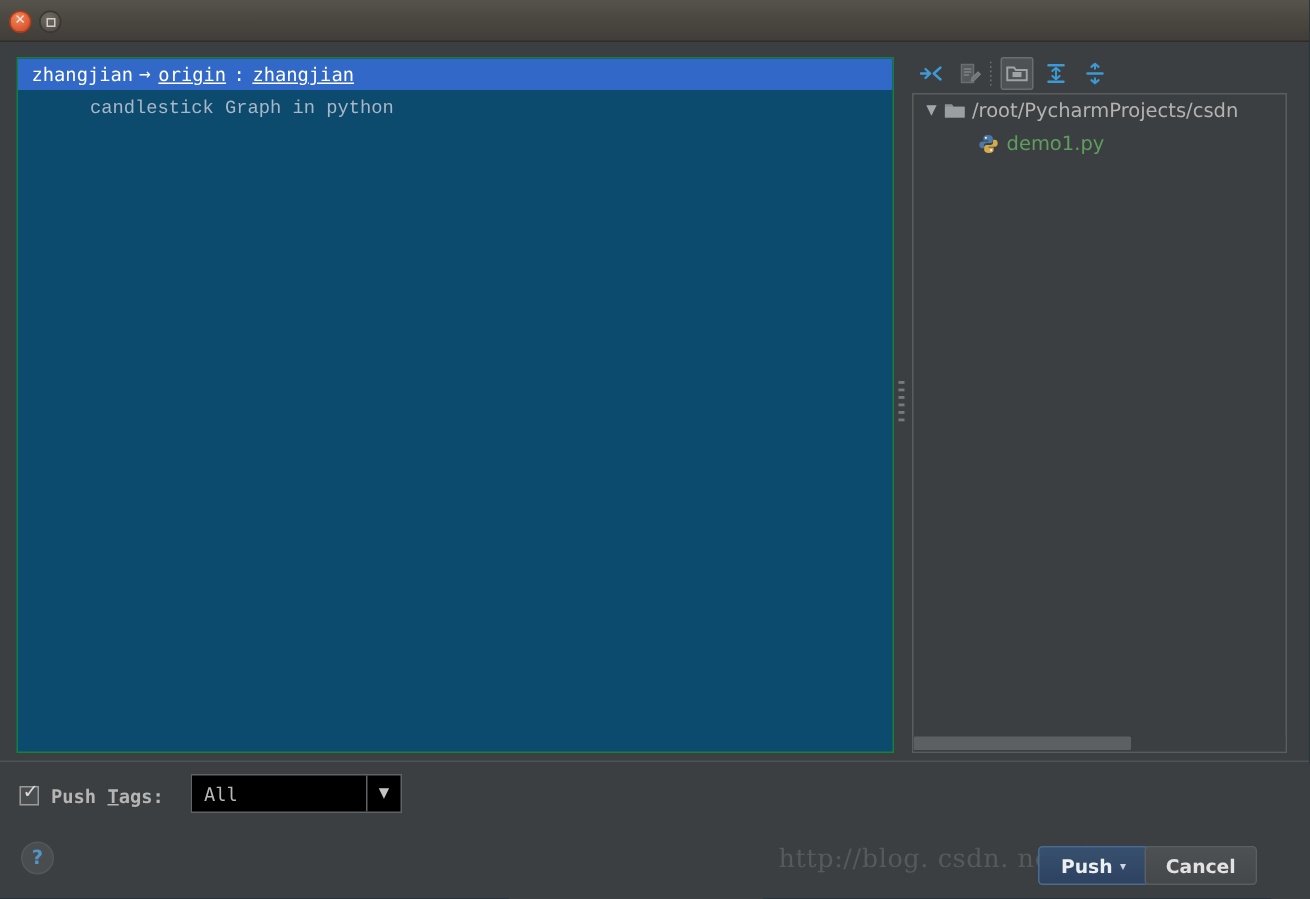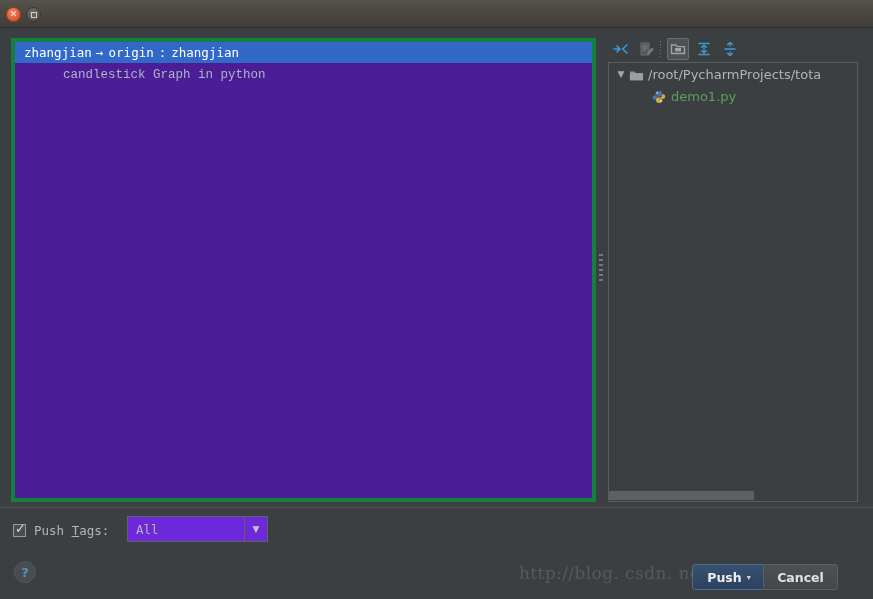--- a/index.html
+++ b/index.html
@@ -71,42 +71,43 @@
     font-weight: bold;
     color: #f2efe9;
     letter-spacing: .2px;
   }
 
   
   .commits-panel {
     position: absolute;
     left: 11px; top: 38px;
     width: 585px; height: 464px;
-    background: #4c1d95;
-    border: 4px solid #15803d;
+    background: #0c4a6e;
+    border: 1px solid #15803d;
     box-sizing: border-box;
     overflow: hidden;
   }
   .commit-head-row {
     position: absolute;
     left: 0; top: 0;
     width: 583px; height: 21px;
     background: #3268c8;
     box-sizing: border-box;
     display: flex;
     align-items: center;
     padding-left: 9px;
     font-family: "DejaVu Sans Mono", monospace;
     font-size: 12.5px;
     color: #ffffff;
     white-space: nowrap;
   }
   .commit-head-row .plain { color: #ffffff; }
   .commit-head-row .link {
     color: #ffffff;
+    text-decoration: underline;
   }
   .commit-head-row .arrow {
     padding: 0 5px 0 4px;
     font-size: 13px;
   }
   .commit-head-row .colon { padding: 0 5px; }
   .commit-msg-row {
     position: absolute;
     left: 0; top: 23px;
     width: 583px; height: 20px;
@@ -238,29 +239,30 @@
     left: 1px; top: -3px;
     font-size: 13px;
     line-height: 13px;
     color: #dcdcdc;
   }
   .pushtags-label {
     font-family: "DejaVu Sans Mono", monospace;
     font-size: 12.5px;
     color: #b5b5b5;
     white-space: nowrap;
+    font-weight: bold;
   }
   .pushtags-label u { text-decoration: underline; }
 
   .combo {
     position: absolute;
     left: 127px; top: 516px;
     width: 141px; height: 26px;
     border: 1px solid #5f6365;
-    background: #6d28d9;
+    background: #000000;
     box-sizing: border-box;
     display: flex;
     align-items: stretch;
   }
   .combo-value {
     flex: 1;
     display: flex;
     align-items: center;
     padding-left: 8px;
     font-family: "DejaVu Sans Mono", monospace;
@@ -417,21 +419,21 @@
   <div class="files-panel">
 
     <div class="tree-row dir">
       <span class="disclosure">▼</span>
       <span>
         <svg width="15" height="13" viewBox="0 0 16 13" aria-hidden="true" style="vertical-align:middle;">
           <path d="M1 2.2 H6 L7.3 4 H15 V11.6 H1 Z" fill="#8d9193"></path>
           <path d="M1 4 H15 V11.6 H1 Z" fill="#9aa0a2"></path>
         </svg>
       </span>
-      <span class="dir-label">/root/PycharmProjects/tota</span>
+      <span class="dir-label">/root/PycharmProjects/csdn</span>
     </div>
 
     <div class="tree-row file">
       <span>
         <svg width="14" height="14" viewBox="0 0 16 16" aria-hidden="true" style="vertical-align:middle;">
           <path d="M7.6 1.2 C5.2 1.2 4.1 2 4.1 3.6 V5.3 H8 V6 H3.2 C1.8 6 1 6.9 1 8.6 C1 10.3 1.8 11.2 3.2 11.2 H4.5 V9.4 C4.5 8.1 5.4 7.3 6.7 7.3 H9.5 C10.6 7.3 11.3 6.6 11.3 5.5 V3.6 C11.3 2.2 10.3 1.2 7.6 1.2 Z" fill="#4b78a8"></path>
           <circle cx="6" cy="3.3" r=".85" fill="#f2f5f7"></circle>
           <path d="M8.4 14.8 C10.8 14.8 11.9 14 11.9 12.4 V10.7 H8 V10 H12.8 C14.2 10 15 9.1 15 7.4 C15 5.7 14.2 4.8 12.8 4.8 H11.5 V6.6 C11.5 7.9 10.6 8.7 9.3 8.7 H6.5 C5.4 8.7 4.7 9.4 4.7 10.5 V12.4 C4.7 13.8 5.7 14.8 8.4 14.8 Z" fill="#d3ab4b"></path>
           <circle cx="10" cy="12.7" r=".85" fill="#f6f2e7"></circle>
         </svg>

